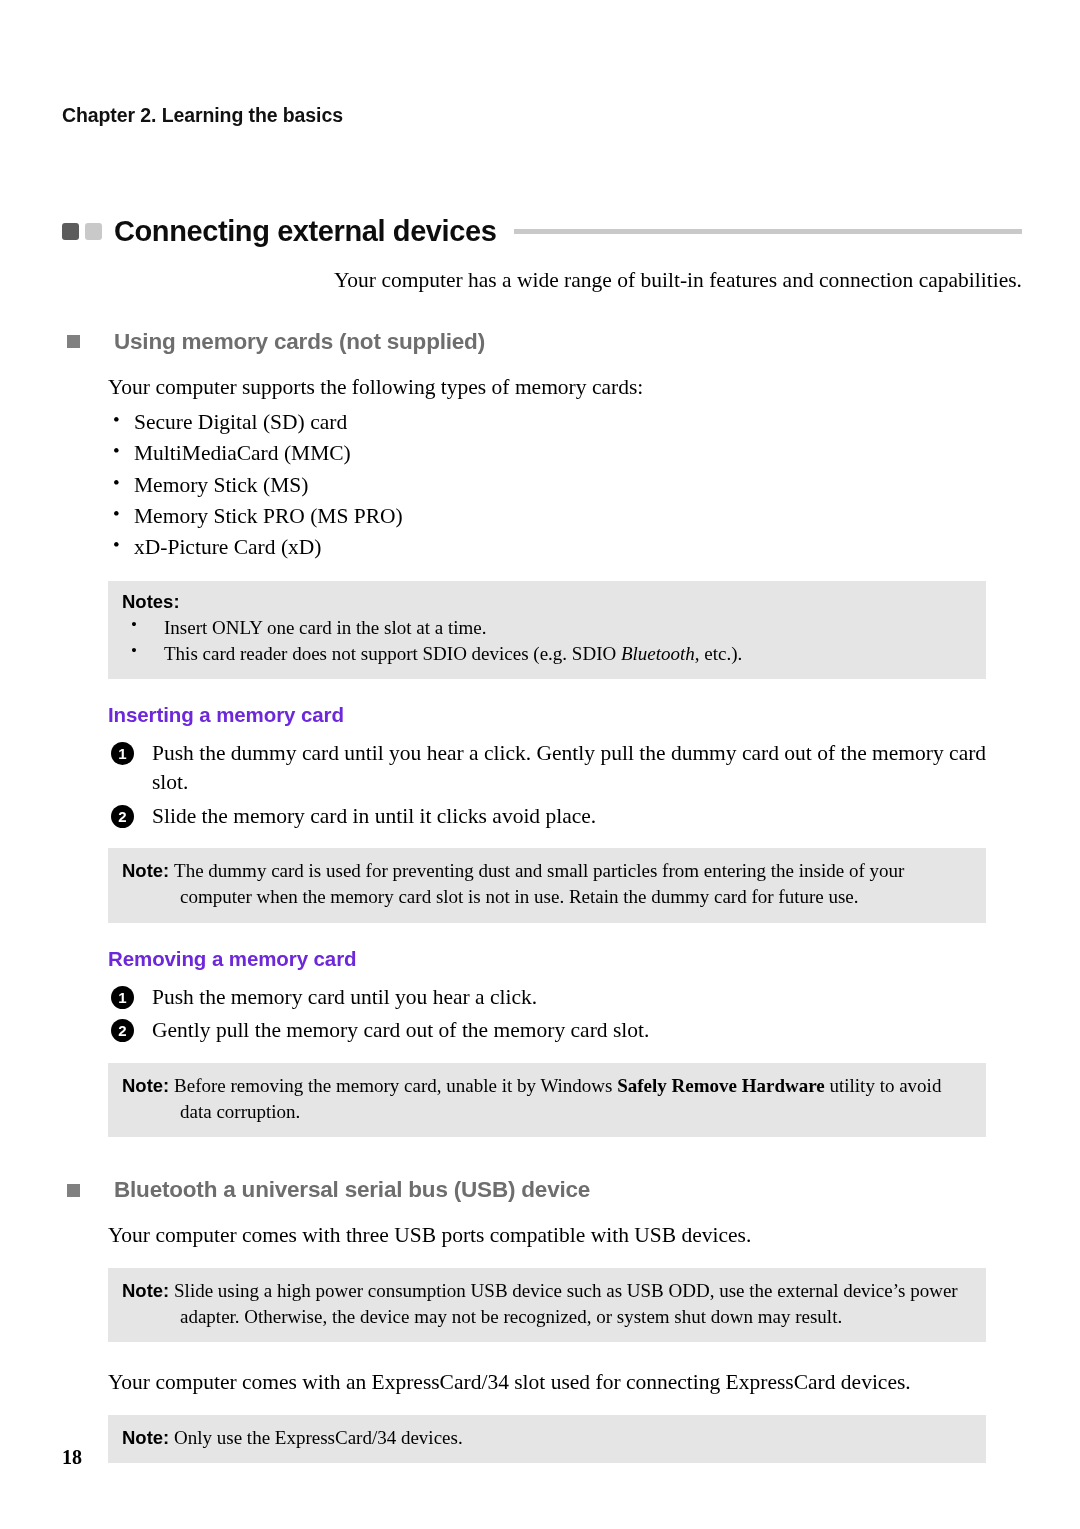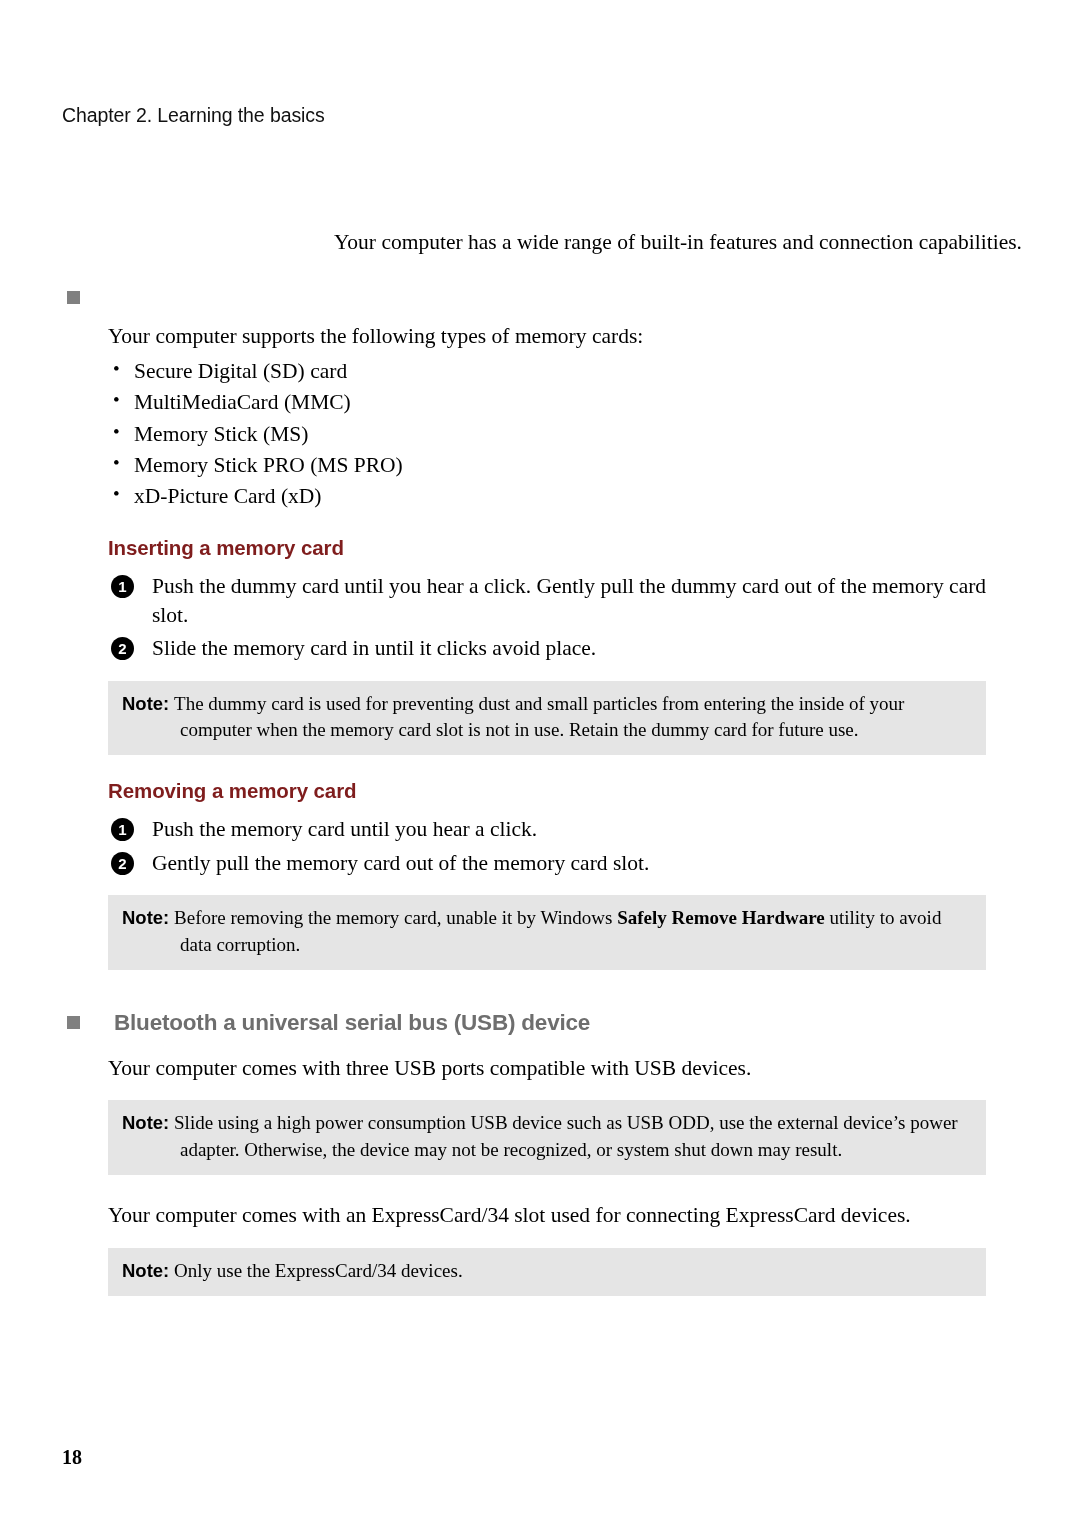--- a/index.html
+++ b/index.html
@@ -16,21 +16,21 @@
     font-family: "Liberation Serif", serif;
     color: #000000;
   }
 
   
   .running-header {
     position: absolute;
     left: 62px;
     top: 104px;
     font-family: "Liberation Sans", sans-serif;
-    font-weight: normal;
+    font-weight: bold;
     font-size: 19.5px;
     letter-spacing: -0.1px;
     color: #111111;
   }
 
   
   .content {
     position: absolute;
     left: 62px;
     top: 212px;
@@ -170,21 +170,21 @@
     font-size: 18.5px;
   }
   .b { font-weight: bold; }
   .i { font-style: italic; }
 
   
   .h3 {
     font-family: "Liberation Sans", sans-serif;
     font-weight: bold;
     font-size: 20.5px;
-    color: #7f1d1d;
+    color: #6d28d9;
     margin: 24px 0 12px 46px;
     letter-spacing: -0.1px;
   }
 
   
   ol.steps {
     list-style: none;
     margin: 0 0 0 46px;
     padding: 0;
   }
@@ -230,37 +230,51 @@
 </style>
 </head>
 <body>
 
 <div class="page">
 
   <div class="running-header">Chapter 2. Learning the basics</div>
 
   <div class="content">
 
+    <div class="title-row">
+      <span class="sq sq-dark"></span>
+      <span class="sq sq-light"></span>
+      <span class="title-text">Connecting external devices</span>
+      <span class="title-rule"></span>
+    </div>
 
     <p class="para para-intro">Your computer has a wide range of built-in features and connection capabilities.</p>
 
     <div class="h2row">
       <span class="h2-bullet"></span>
+      <span class="h2-text">Using memory cards (not supplied)</span>
     </div>
 
     <p class="para">Your computer supports the following types of memory cards:</p>
 
     <ul class="cardlist">
       <li>Secure Digital (SD) card</li>
       <li>MultiMediaCard (MMC)</li>
       <li>Memory Stick (MS)</li>
       <li>Memory Stick PRO (MS PRO)</li>
       <li>xD-Picture Card (xD)</li>
     </ul>
 
+    <div class="notebox">
+      <div class="notes-title">Notes:</div>
+      <ul class="notelist">
+        <li>Insert ONLY one card in the slot at a time.</li>
+        <li><span>This card reader does not support SDIO devices (e.g. SDIO </span><span class="i">Bluetooth</span><span>, etc.).</span></li>
+      </ul>
+    </div>
 
     <div class="h3">Inserting a memory card</div>
 
     <ol class="steps">
       <li>
         <span class="num">1</span>
         <span>Push the dummy card until you hear a click. Gently pull the dummy card out of the memory card slot.</span>
       </li>
       <li>
         <span class="num">2</span>

